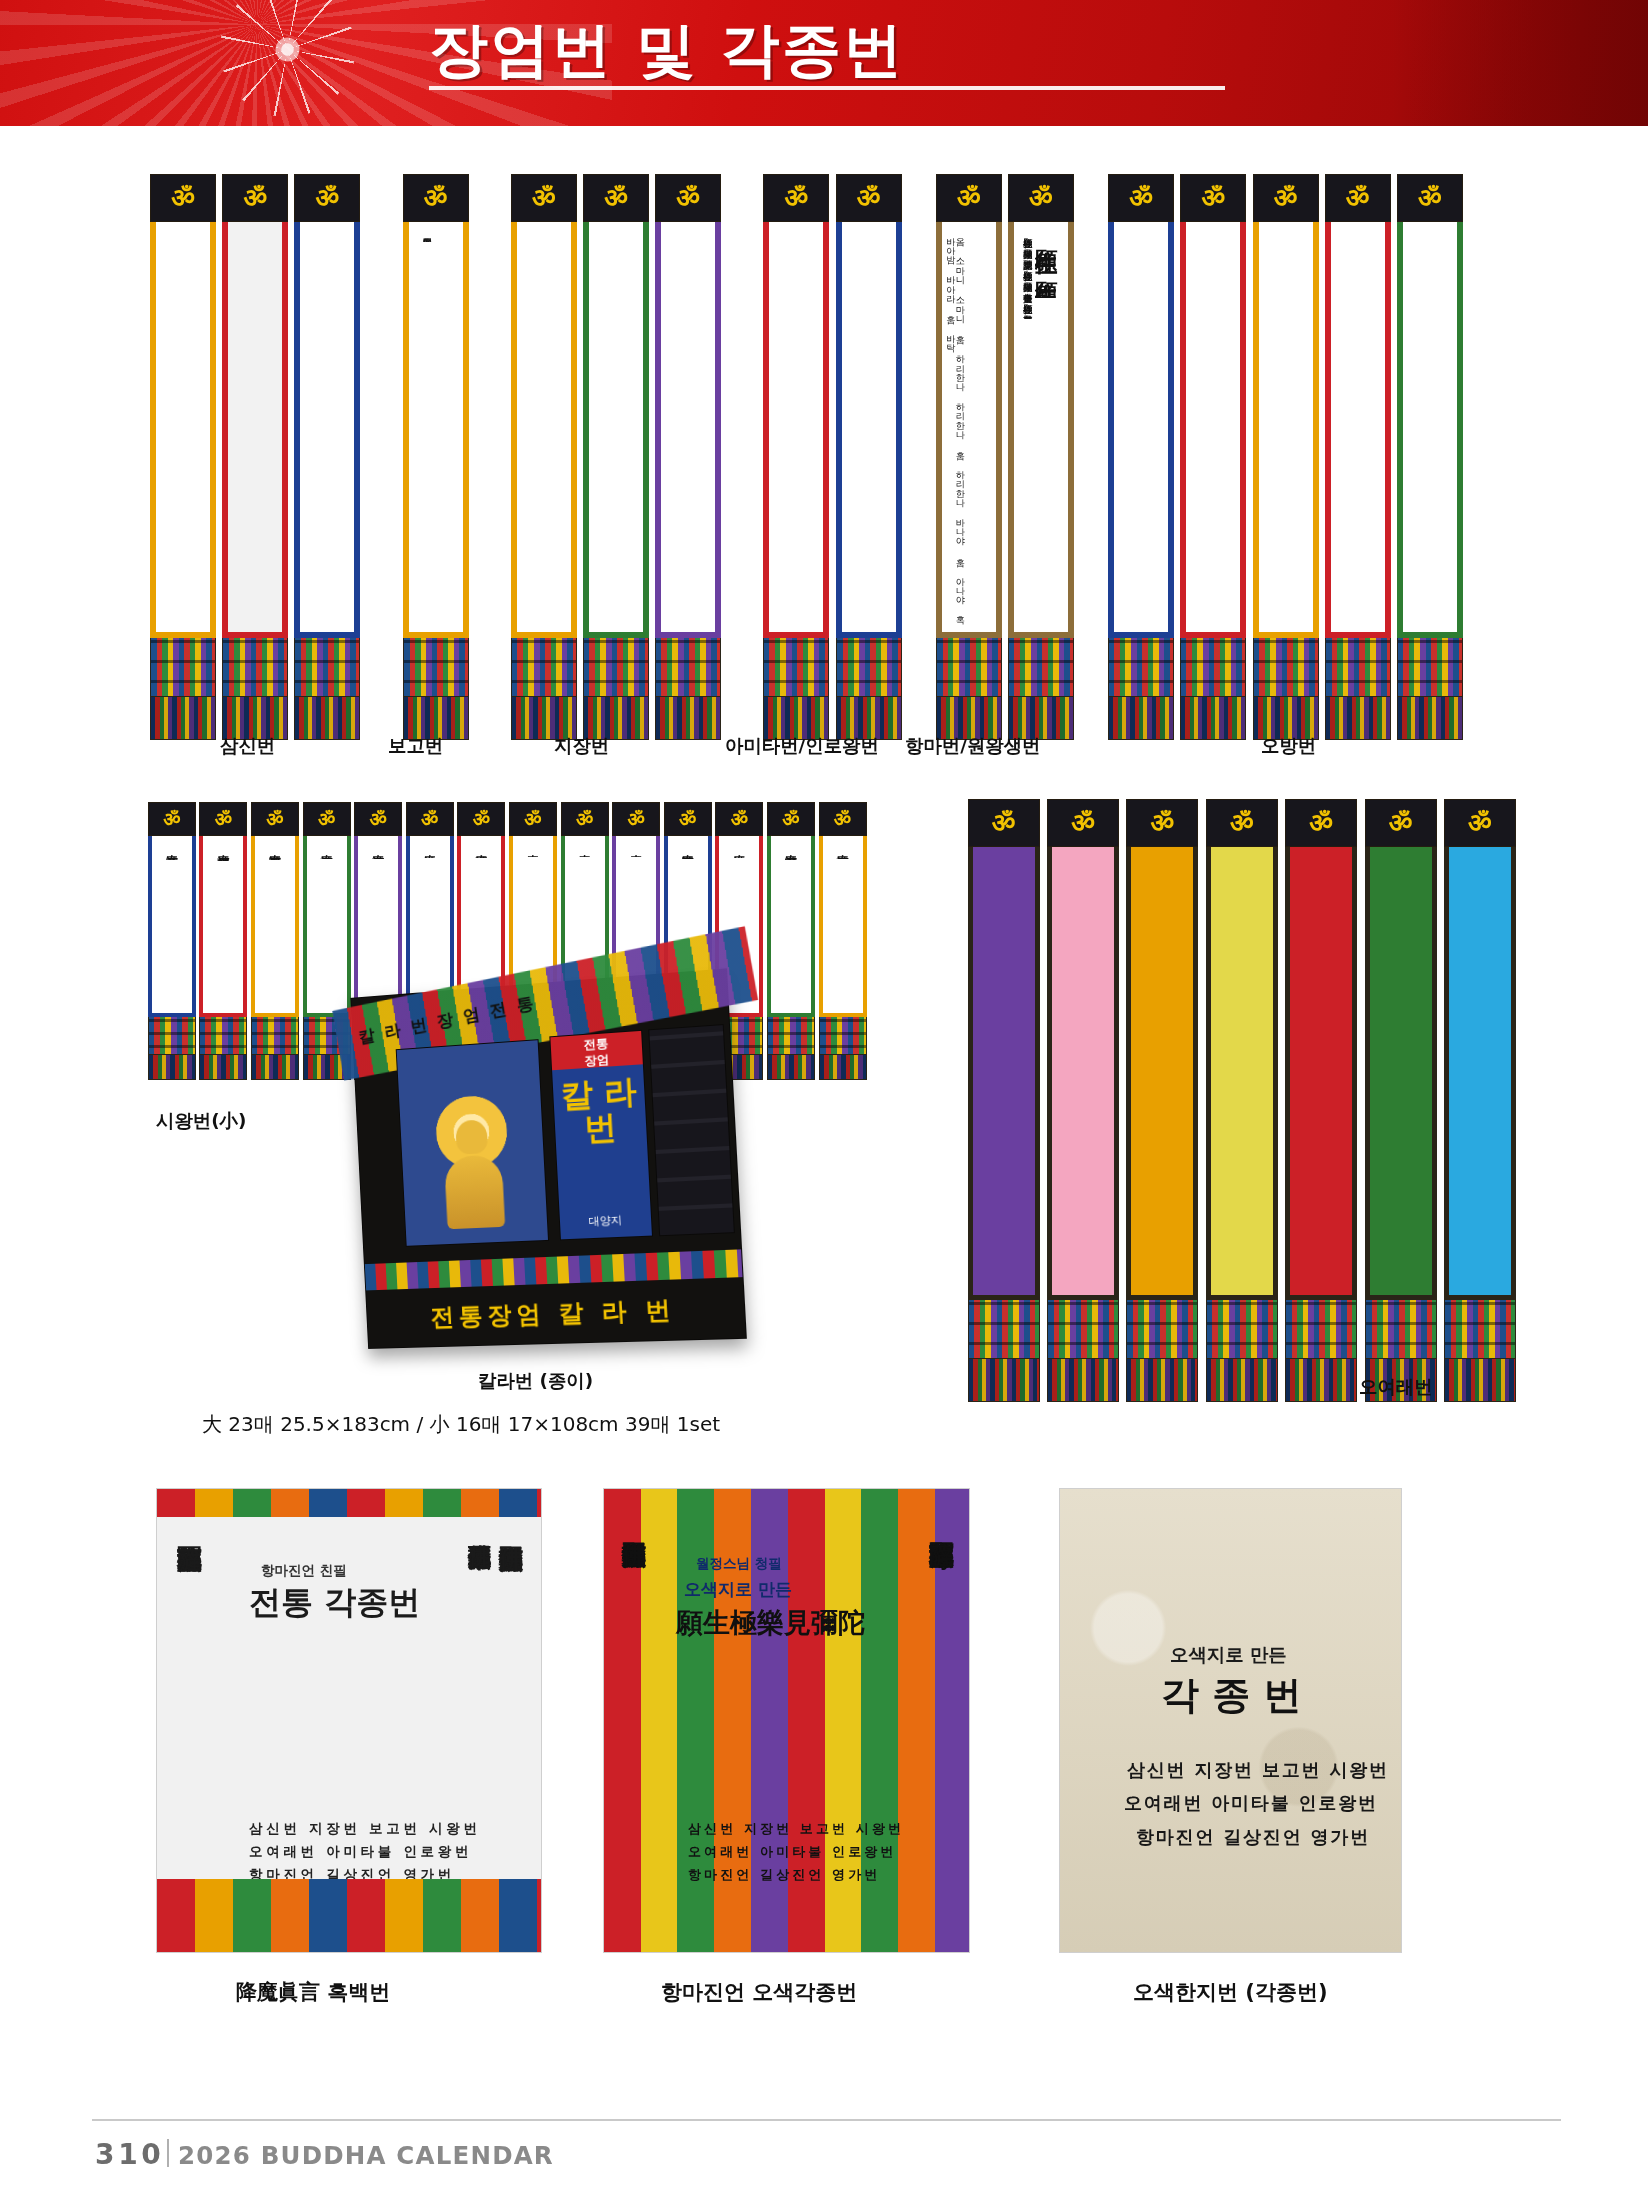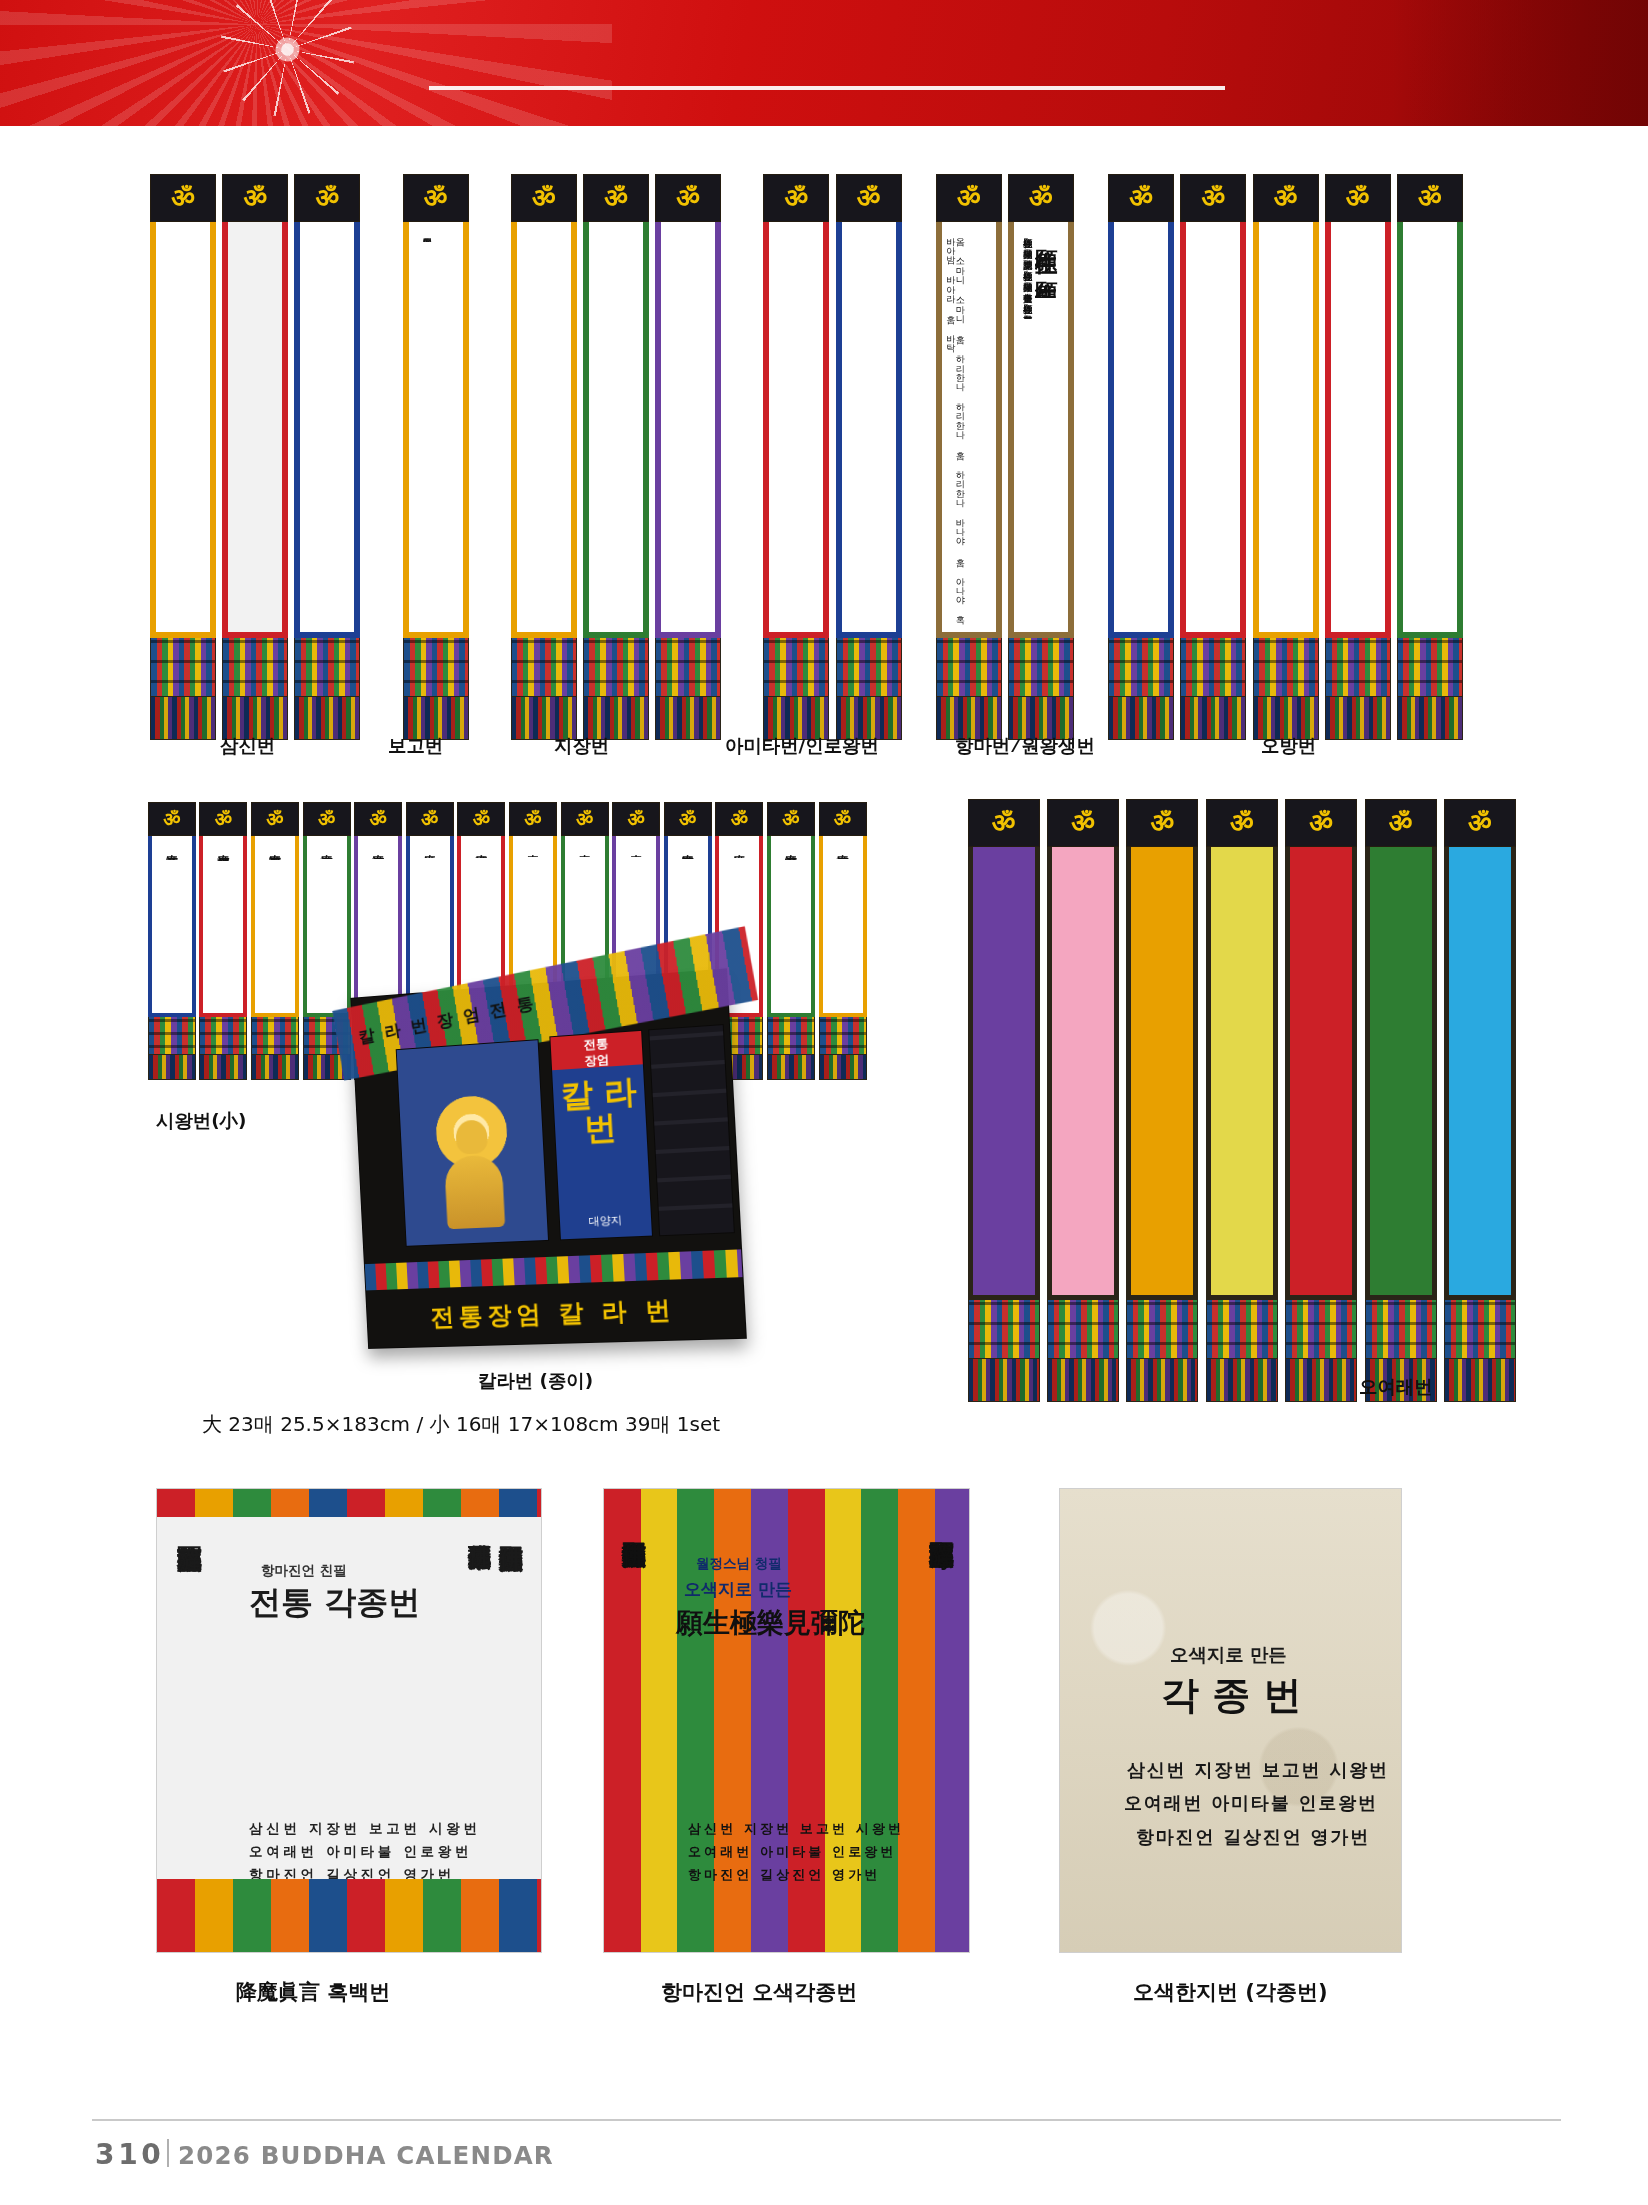--- a/index.html
+++ b/index.html
@@ -194,20 +194,21 @@
     position: absolute; left: 167px; top: 26px; width: 1.8px; height: 28px; background: #b0b0b0;
   }
 </style>
 </head>
 <body>
 
 <div class="header">
   <div class="rays"></div>
   <div class="burst"></div>
   <div class="fadeRight"></div>
+  <div class="title">장엄번 및 각종번</div>
   <div class="underline"></div>
 </div>
 
 <div id="row1" class="bannerRow" style="left:147px; top:174px;">
     <div style="display: flex; margin-right: 36px;">
       <div class="banner" style="width: 66px; margin: 0px 3.1px;">
         <div class="bn-head" style="height: 48px;">
           <span class="glyph" style="font-size: 26px;">ॐ</span>
         </div>
         <div class="bn-body" style="height: 416px; background: rgb(255, 255, 255); border-top: none; border-right: 6.7px solid rgb(232, 160, 0); border-bottom: 6.7px solid rgb(232, 160, 0); border-left: 6.7px solid rgb(232, 160, 0);">
@@ -780,21 +781,21 @@
       <span>전통장엄 칼 라 번</span>
     </div>
   </div>
 </div>
 
 <div id="captions">
     <div class="caption" style="left: 220px; top: 733px;">삼신번</div>
     <div class="caption" style="left: 388px; top: 733px;">보고번</div>
     <div class="caption" style="left: 554px; top: 733px;">지장번</div>
     <div class="caption" style="left: 725px; top: 733px;">아미타번/인로왕번</div>
-    <div class="caption" style="left: 955px; top: 733px; font-family: Liberation Mono, monospace;">항마번/원왕생번</div>
+    <div class="caption" style="left: 905px; top: 733px;">항마번/원왕생번</div>
     <div class="caption" style="left: 1261px; top: 733px;">오방번</div>
     <div class="caption" style="left: 156px; top: 1108px;">시왕번(小)</div>
     <div class="caption" style="left: 1359px; top: 1374px;">오여래번</div>
     <div class="caption" style="left: 478px; top: 1368px;">칼라번 (종이)</div>
     <div class="sizeline" style="left: 202px; top: 1411px;">大 23매 25.5×183cm / 小 16매 17×108cm      39매 1set</div>
     <div class="caption" style="left: 236px; top: 1978px; font-size: 21px;">降魔眞言 흑백번</div>
     <div class="caption" style="left: 661px; top: 1978px; font-size: 21px;">항마진언 오색각종번</div>
     <div class="caption" style="left: 1133px; top: 1978px; font-size: 21px;">오색한지번 (각종번)</div>
   </div>
 

